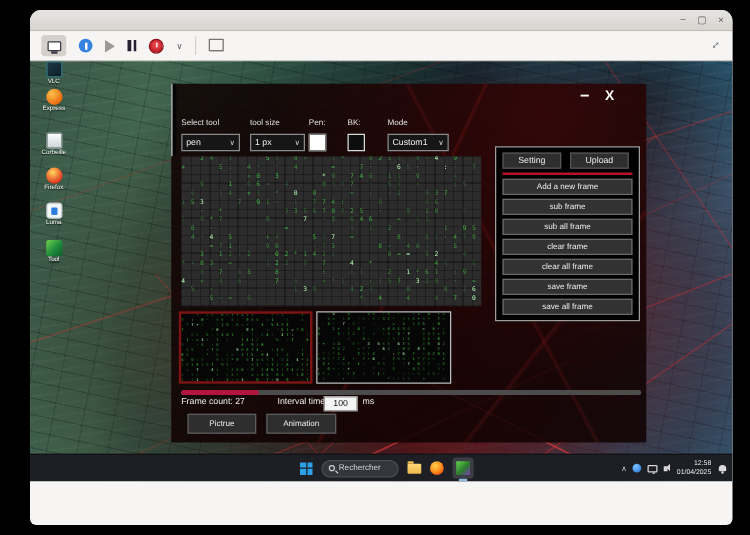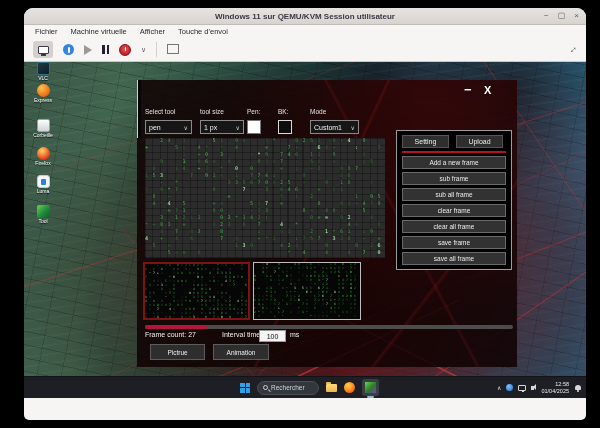--- a/index.html
+++ b/index.html
@@ -133,34 +133,27 @@
   .clock{text-align:right;font-size:5.5px;line-height:1.25;color:#eaeaea;}
   .bell{width:6px;height:5px;background:#d9d9d9;border-radius:3px 3px 1px 1px;position:relative;margin-left:1px;}
   .bell:after{content:"";position:absolute;left:2px;bottom:-1.5px;width:2px;height:1.5px;border-radius:50%;background:#d9d9d9;}
 </style>
 </head>
 <body>
 
 <div class="vm">
 
   <div class="titlebar">
-    <span class="t">Windows 11 sur QEMU/KVM Session utilisateur</span>
     <div class="winctl">
       <span>−</span>
       <span>▢</span>
       <span>×</span>
     </div>
   </div>
 
-  <div class="menubar" id="menubar">
-      <span class="mi">Fichier</span>
-      <span class="mi">Machine virtuelle</span>
-      <span class="mi">Afficher</span>
-      <span class="mi">Touche d'envoi</span>
-    </div>
 
   <div class="toolbar">
     <div class="tb-display">
         <div class="mon"></div>
       </div>
     <div class="vmstate"></div>
     <div class="play"></div>
     <div class="pause">
         <i></i>
         <i></i>

